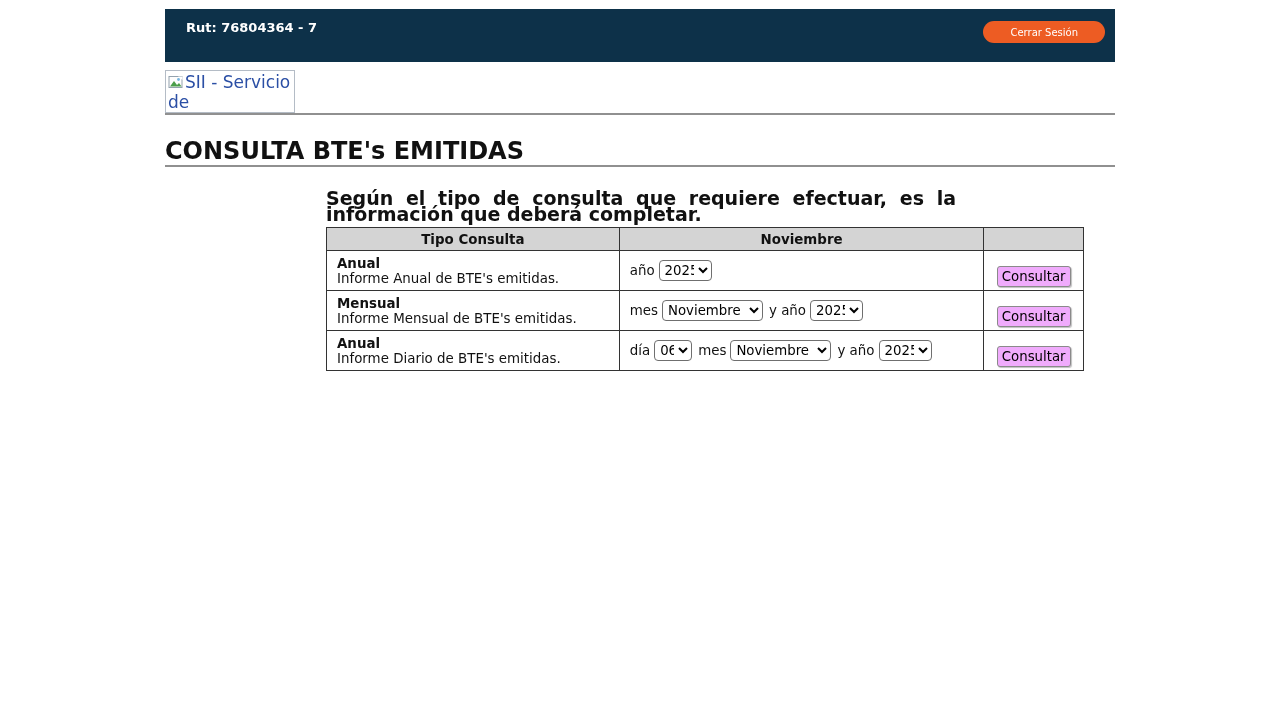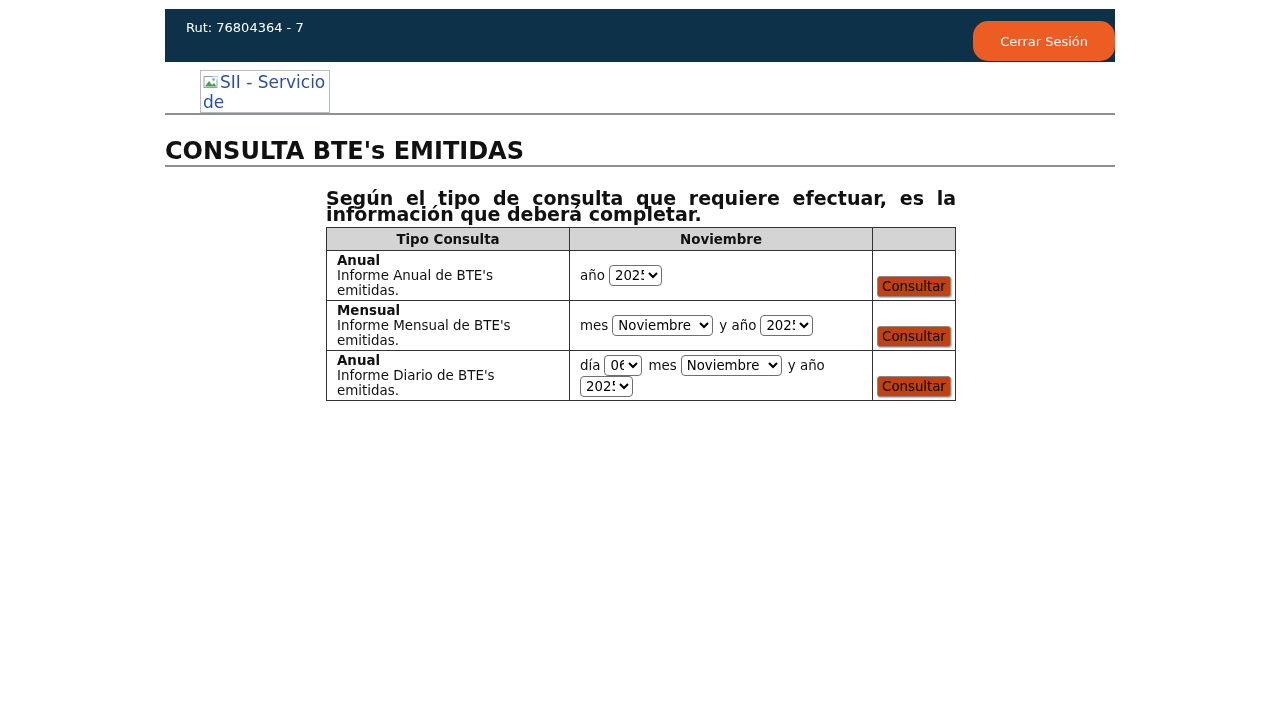--- a/index.html
+++ b/index.html
@@ -13,35 +13,35 @@
   .container { width: 950px; margin: 9px auto 0 auto; }
 
   
   .topbar {
     position: relative;
     height: 53px;
     background: #0d3149;
   }
   .rut {
     position: absolute; left: 21px; top: 11px;
-    color: #ffffff; font-size: 13px;
+    color: #ffffff; font-size: 13px; font-weight: bold;
   }
   .logout-btn {
-    position: absolute; right: 0; top: 12px;
-    height: 40px; padding: 0 27px;
+    position: absolute; right: 10px; top: 12px;
+    height: 22px; padding: 0 27px;
     background: #ed5c23; color: #ffffff;
     border: none; border-radius: 15px;
-    font-size: 13px; font-family: inherit;
+    font-size: 10px; font-family: inherit;
     cursor: pointer;
   }
 
   
   .navrow {
     margin-top: 8px; height: 43px;
-    display: flex; justify-content: space-between; align-items: center; margin-left: 35px;
+    display: flex; justify-content: space-between; align-items: center;
   }
   .logo-box {
     width: 130px; height: 43px;
     border: 1px solid #b4bcc6;
     overflow: hidden;
     padding: 1px 2px;
     font-size: 17px; line-height: 20px;
     color: #2b4fa5;
     cursor: pointer;
   }
@@ -72,21 +72,21 @@
 
   
   .consulta { margin: 24px 0 0 161px; width: 630px; }
   .intro {
     margin: 0 0 5px 0;
     font-size: 19px; line-height: 15.5px;
     font-weight: bold; text-align: justify;
   }
   table.consulta-table {
     border-collapse: collapse;
-    width: 630px;
+    width: 758px;
     font-size: 13.4px;
   }
   .consulta-table th, .consulta-table td {
     border: 1px solid #333333;
   }
   .consulta-table th {
     background: #d4d4d4;
     height: 23px;
     font-weight: bold; text-align: center;
     font-size: 13.4px;
@@ -108,21 +108,21 @@
     border: 1px solid #6f6f6f; border-radius: 4px;
     margin-right: 6px;
     padding: 0 1px;
   }
   .sel-day   { width: 38px; }
   .sel-month { width: 101px; }
   .sel-year  { width: 53px; }
   .consultar-btn {
     width: 74px; height: 21px;
     font-family: inherit; font-size: 13.3px; color: #000;
-    background: #c2410c;
+    background: #f0abfc;
     border: 1px solid #8a8a8a; border-radius: 3px;
     box-shadow: 1px 1px 1px rgba(0,0,0,0.25);
     cursor: pointer; padding: 0;
   }
 </style>
 </head>
 <body>
 
 <div class="container">
 

